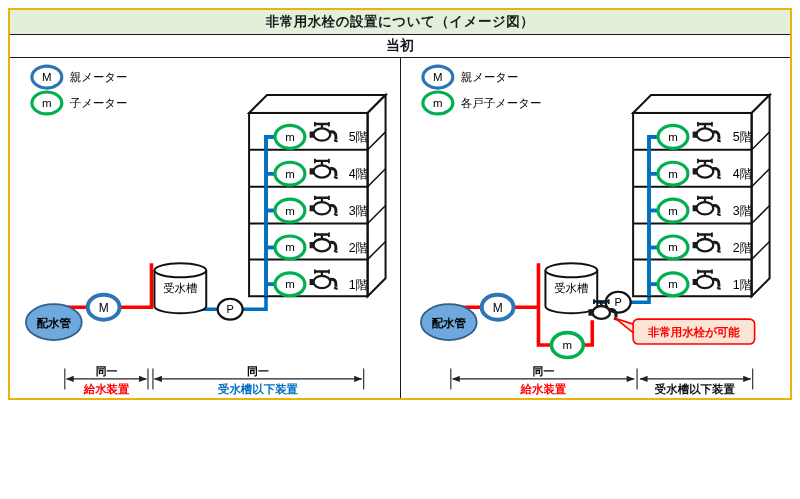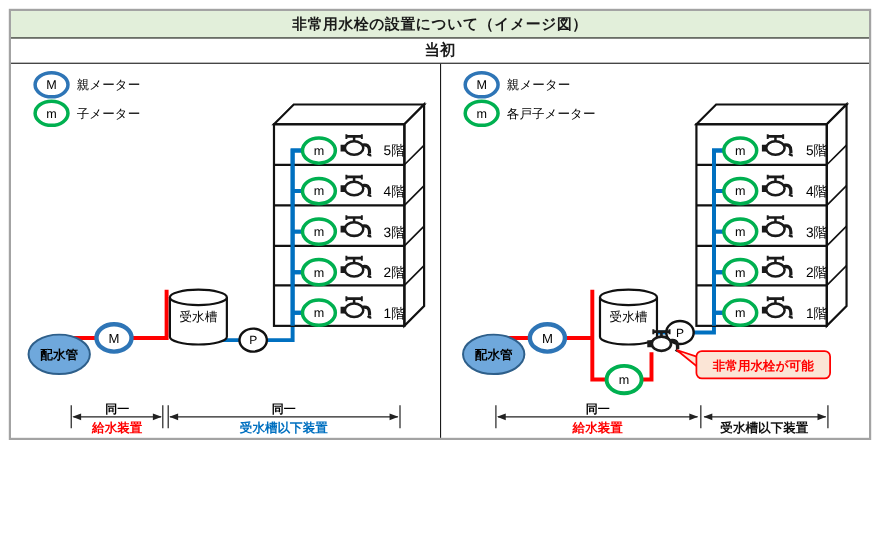--- a/index.html
+++ b/index.html
@@ -2,21 +2,21 @@
 <html><head>
 <meta charset="utf-8">
 <style>
   html,body{margin:0;padding:0;}
   body{
     width:800px;height:499px;background:#ffffff;position:relative;
     font-family:"Liberation Sans","DejaVu Sans",sans-serif;color:#1a1a1a;
   }
   .frame{
     position:absolute;left:8px;top:8px;width:784px;height:392px;
-    border:2px solid #a3a3a3;box-sizing:border-box;background:#fff;
+    border:2px solid #eab308;box-sizing:border-box;background:#fff;
   }
   .titlebar{
     height:24px;background:#E2EFDA;border-bottom:1.5px solid #1a1a1a;
     display:flex;align-items:center;justify-content:center;
     font-size:13.5px;font-weight:bold;letter-spacing:.5px;
   }
   .headers{display:flex;height:22px;border-bottom:1.5px solid #1a1a1a;}
   .header-cell{
     flex:1;display:flex;align-items:center;justify-content:center;
     font-size:14px;font-weight:bold;

